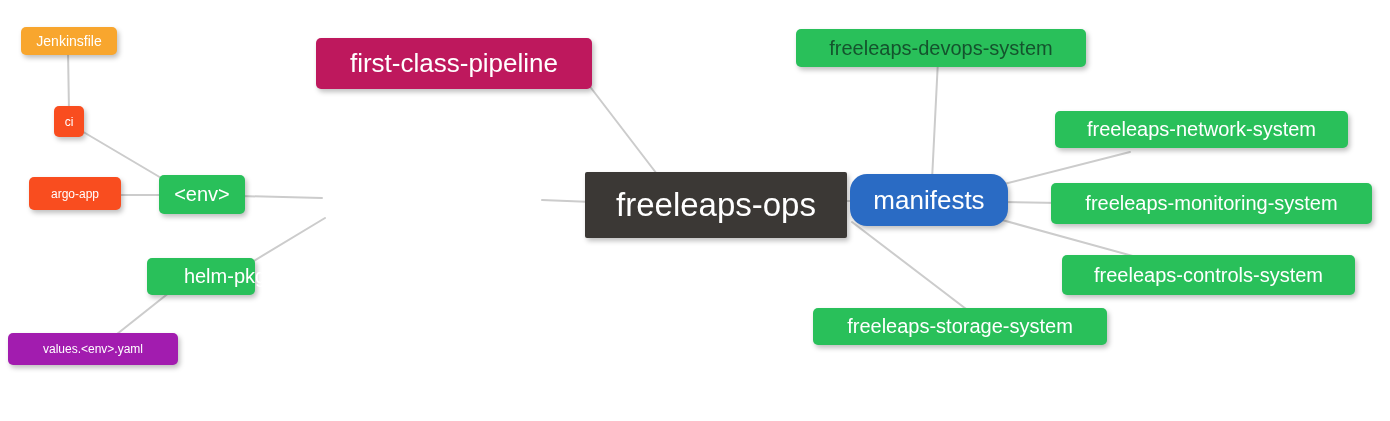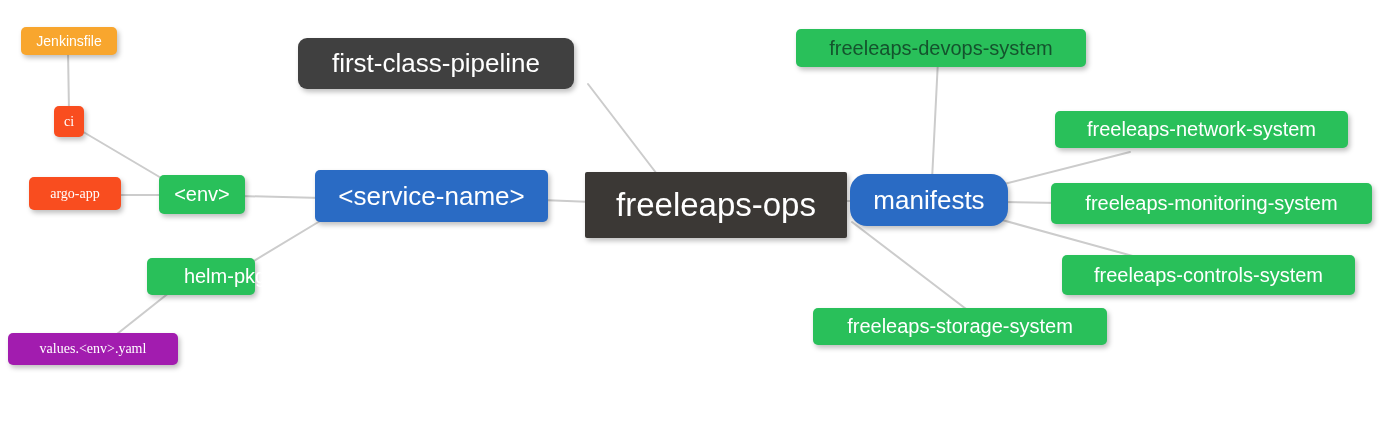--- a/index.html
+++ b/index.html
@@ -38,21 +38,21 @@
     border-radius: 5px;
     box-shadow: 2px 3px 5px rgba(0,0,0,0.25);
     white-space: nowrap;
     cursor: pointer;
     box-sizing: border-box;
     user-select: none;
   }
   .lv-root { font-size: 33px; border-radius: 2px; }
   .lv-2    { font-size: 26px; }
   .lv-3    { font-size: 20px; }
-  .lv-4    { font-size: 14px; font-family: Liberation Serif, serif; }
+  .lv-4    { font-size: 12px; }
   .lv-5    { font-size: 14px; }
 </style>
 </head>
 <body>
 
 <div class="canvas">
   <svg class="edge-layer" width="1390" height="421" viewBox="0 0 1390 421" xmlns="http://www.w3.org/2000/svg">
       <line x1="68" y1="50" x2="69" y2="112" stroke="#cccccc" stroke-width="2" stroke-linecap="round"></line>
       <line x1="80" y1="130" x2="168" y2="182" stroke="#cccccc" stroke-width="2" stroke-linecap="round"></line>
       <line x1="115" y1="195" x2="165" y2="195" stroke="#cccccc" stroke-width="2" stroke-linecap="round"></line>
@@ -68,22 +68,21 @@
       <line x1="1002" y1="220" x2="1140" y2="258" stroke="#cccccc" stroke-width="2" stroke-linecap="round"></line>
       <line x1="852" y1="222" x2="970" y2="312" stroke="#cccccc" stroke-width="2" stroke-linecap="round"></line>
     </svg>
   <div class="node-layer">
       <div class="node lv-5" style="left: 21px; top: 27px; width: 96px; height: 28px; background: rgb(248, 166, 46); color: rgb(255, 255, 255);">Jenkinsfile</div>
       <div class="node lv-4" style="left: 54px; top: 106px; width: 30px; height: 31px; background: rgb(249, 77, 31); color: rgb(255, 255, 255);">ci</div>
       <div class="node lv-4" style="left: 29px; top: 177px; width: 92px; height: 33px; background: rgb(249, 77, 31); color: rgb(255, 255, 255);">argo-app</div>
       <div class="node lv-3" style="left: 159px; top: 175px; width: 86px; height: 39px; background: rgb(41, 192, 90); color: rgb(255, 255, 255);">&lt;env&gt;</div>
       <div class="node lv-3" style="left: 147px; top: 258px; width: 108px; height: 37px; background: rgb(41, 192, 90); color: rgb(255, 255, 255); padding-left: 48px;">helm-pkg</div>
       <div class="node lv-4" style="left: 8px; top: 333px; width: 170px; height: 32px; background: #a21caf; color: rgb(255, 255, 255);">values.&lt;env&gt;.yaml</div>
-      <div class="node lv-2" style="left: 298px; top: 38px; width: 276px; height: 51px; background: #404040; color: rgb(255, 255, 255); border-radius: 9px;">first-class-pipeline</div>
-      <div class="node lv-2" style="left: 315px; top: 170px; width: 233px; height: 52px; background: rgb(42, 107, 196); color: rgb(255, 255, 255);">&lt;service-name&gt;</div>
+      <div class="node lv-2" style="left: 316px; top: 38px; width: 276px; height: 51px; background: #be185d; color: rgb(255, 255, 255);">first-class-pipeline</div>
       <div class="node lv-root" style="left: 585px; top: 172px; width: 262px; height: 66px; background: rgb(59, 56, 53); color: rgb(255, 255, 255);">freeleaps-ops</div>
       <div class="node lv-2" style="left: 850px; top: 174px; width: 158px; height: 52px; background: rgb(42, 107, 196); color: rgb(255, 255, 255); border-radius: 17px;">manifests</div>
       <div class="node lv-3" style="left: 796px; top: 29px; width: 290px; height: 38px; background: rgb(41, 192, 90); color: #14532d;">freeleaps-devops-system</div>
       <div class="node lv-3" style="left: 1055px; top: 111px; width: 293px; height: 37px; background: rgb(41, 192, 90); color: rgb(255, 255, 255); text-align: center;">freeleaps-network-system</div>
       <div class="node lv-3" style="left: 1051px; top: 183px; width: 321px; height: 41px; background: rgb(41, 192, 90); color: rgb(255, 255, 255);">freeleaps-monitoring-system</div>
       <div class="node lv-3" style="left: 813px; top: 308px; width: 294px; height: 37px; background: rgb(41, 192, 90); color: rgb(255, 255, 255);">freeleaps-storage-system</div>
       <div class="node lv-3" style="left: 1062px; top: 255px; width: 293px; height: 40px; background: rgb(41, 192, 90); color: rgb(255, 255, 255);">freeleaps-controls-system</div>
     </div>
 </div>
 

